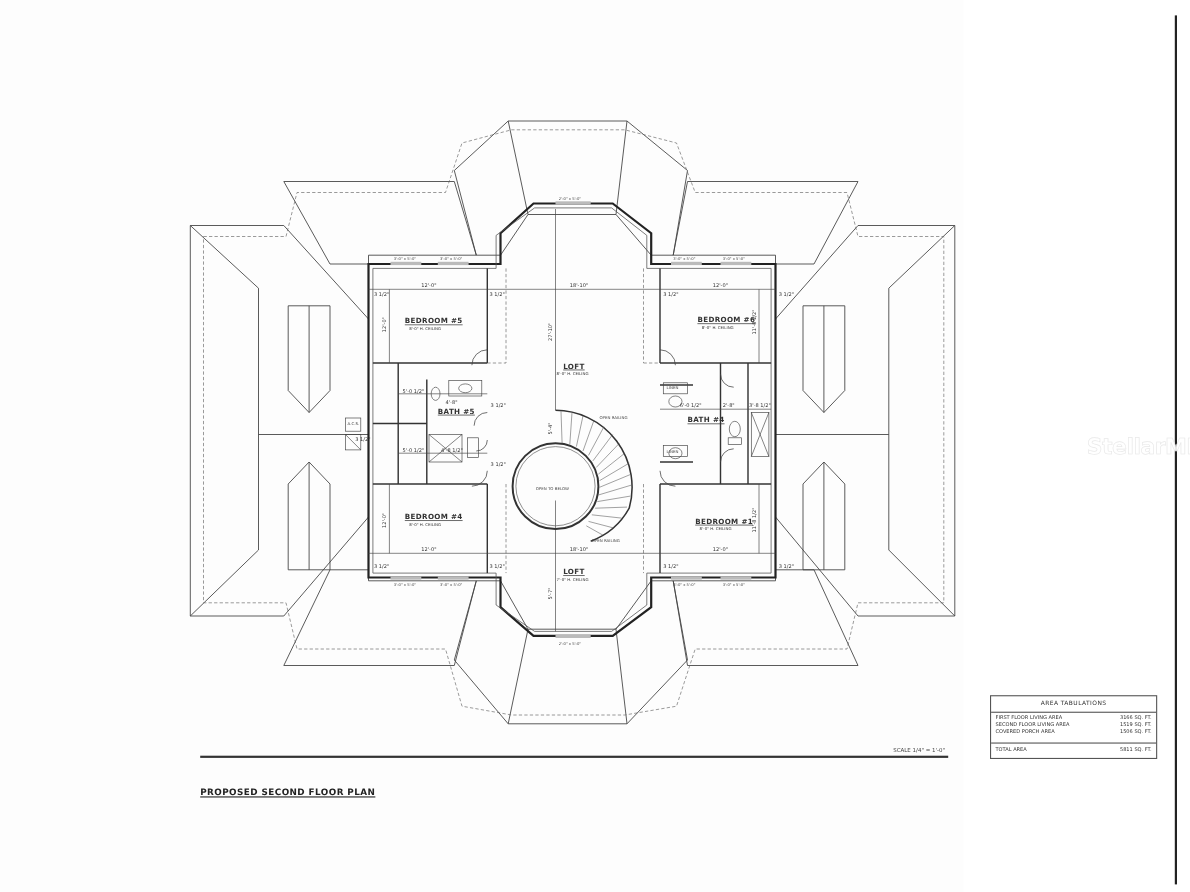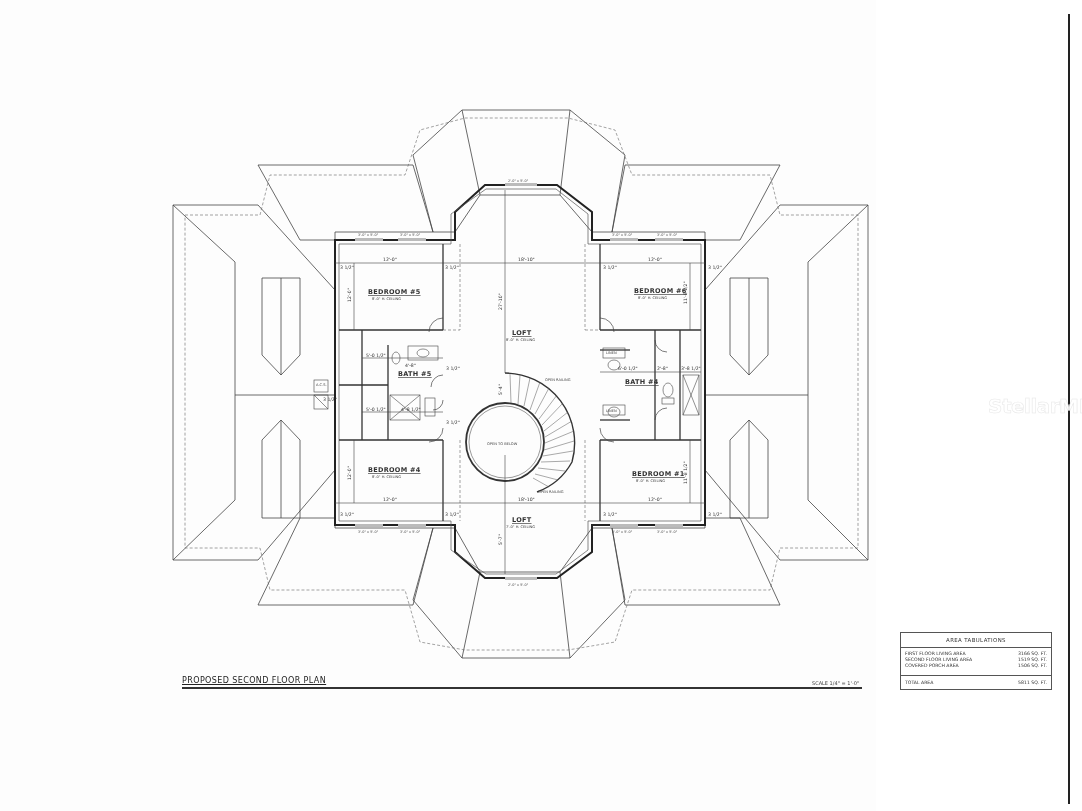--- a/index.html
+++ b/index.html
@@ -6,21 +6,21 @@
   body { width: 1082px; height: 811px; position: relative; overflow: hidden; font-family: "DejaVu Sans", sans-serif; }
   .sheet { position: absolute; left: 0; top: 0; width: 876px; height: 811px; background: #fdfdfd; }
   .border-line { position: absolute; left: 1068px; top: 14px; width: 2px; height: 790px; background: #222; }
   svg.plan { position: absolute; left: 0; top: 0; }
   .t { font-family: "DejaVu Sans", sans-serif; fill: #333; }
   .room-label { font-size: 6.5px; font-weight: bold; letter-spacing: 0.3px; text-decoration: underline; }
   .room-sub { font-size: 3.6px; }
   .dim { font-size: 4.6px; fill: #333; }
   .win { font-size: 3.4px; fill: #444; }
   .note { font-size: 3.6px; fill: #444; }
-  .title-block { position: absolute; left: 182px; top: 676px; font-size: 8px; font-weight: normal; color: #222; letter-spacing: 0.4px; text-decoration: underline; }
+  .title-block { position: absolute; left: 182px; top: 716px; font-size: 8px; font-weight: bold; color: #222; letter-spacing: 0.4px; text-decoration: underline; }
   .title-rule { position: absolute; left: 182px; top: 687px; width: 680px; height: 1.5px; background: #333; }
   .scale { position: absolute; left: 812px; top: 680px; font-size: 5px; color: #444; }
   .area-table { position: absolute; left: 900px; top: 632px; width: 150px; height: 56px; border: 1px solid #555; background: #fff; font-size: 4.6px; color: #333; }
   .area-title { text-align: center; height: 14px; line-height: 15px; border-bottom: 1px solid #555; font-size: 5.4px; letter-spacing: 0.4px; }
   .area-row { display: flex; justify-content: space-between; padding: 0 4px; height: 6.2px; line-height: 6.2px; }
   .area-rows { padding-top: 3px; height: 24px; border-bottom: 1px solid #555; }
   .area-total { display: flex; justify-content: space-between; padding: 0 4px; height: 14px; line-height: 14px; }
   .watermark { position: absolute; left: 988px; top: 394px; font-size: 20px; font-weight: bold; color: #ffffff; -webkit-text-stroke: 0.6px #e6e6e6; letter-spacing: -0.5px; opacity: 0.9; }
 </style>
 </head>

